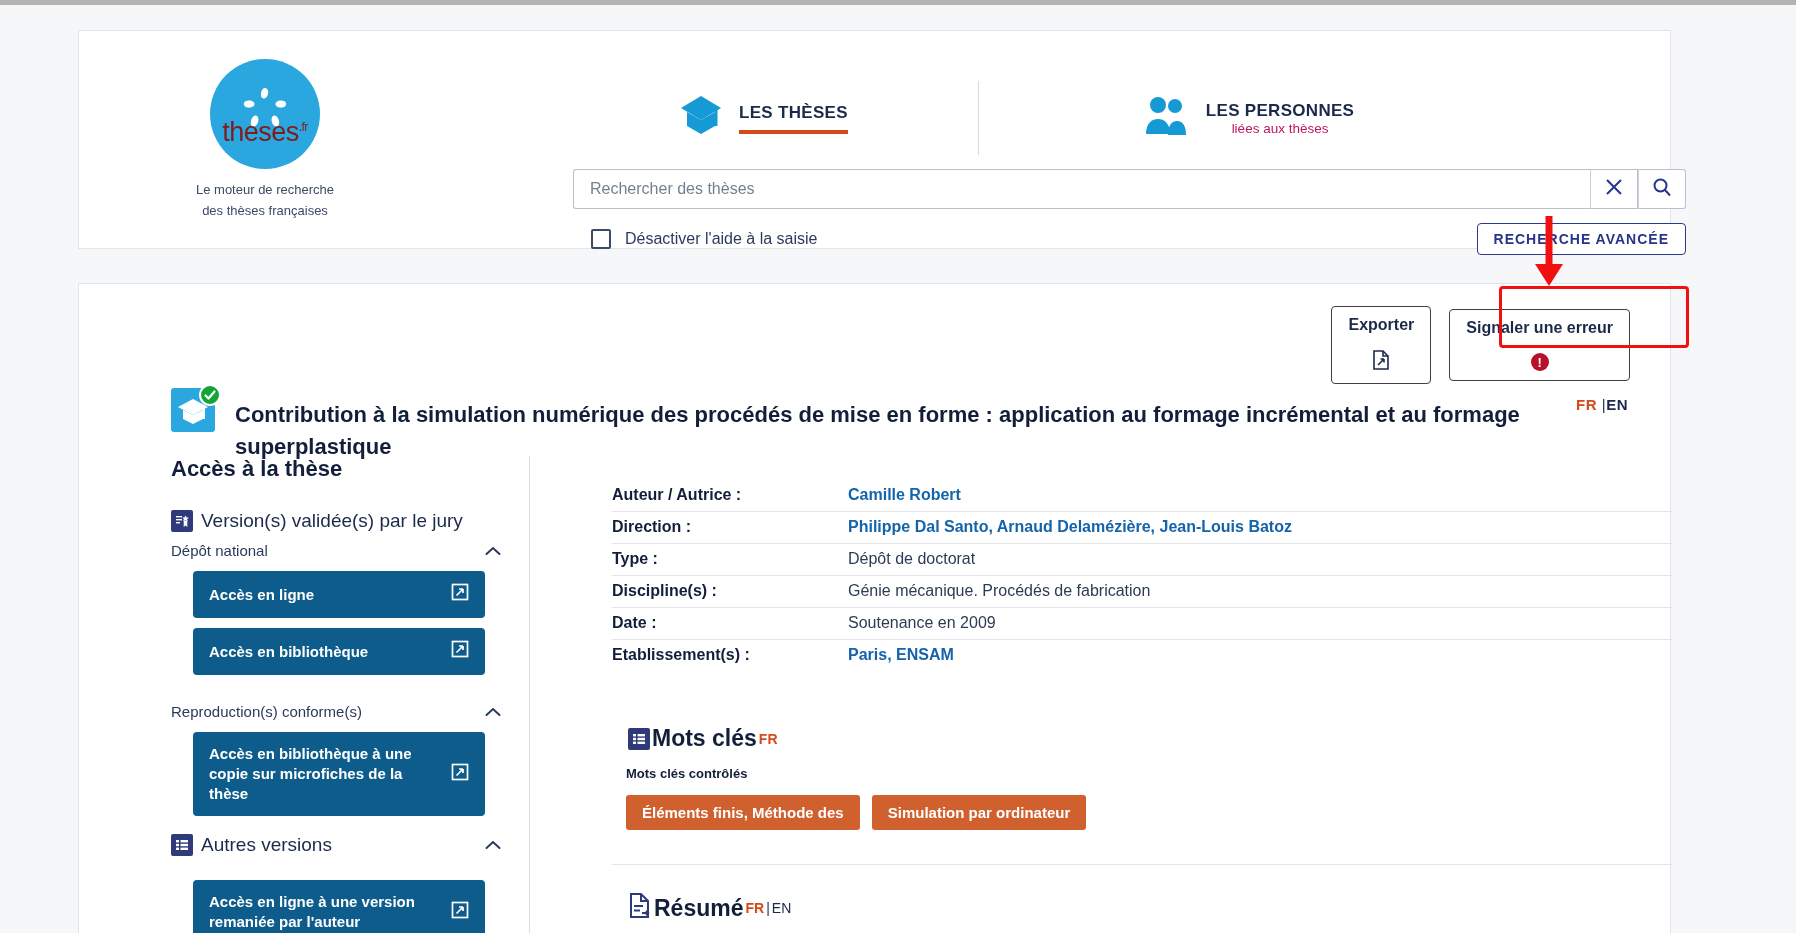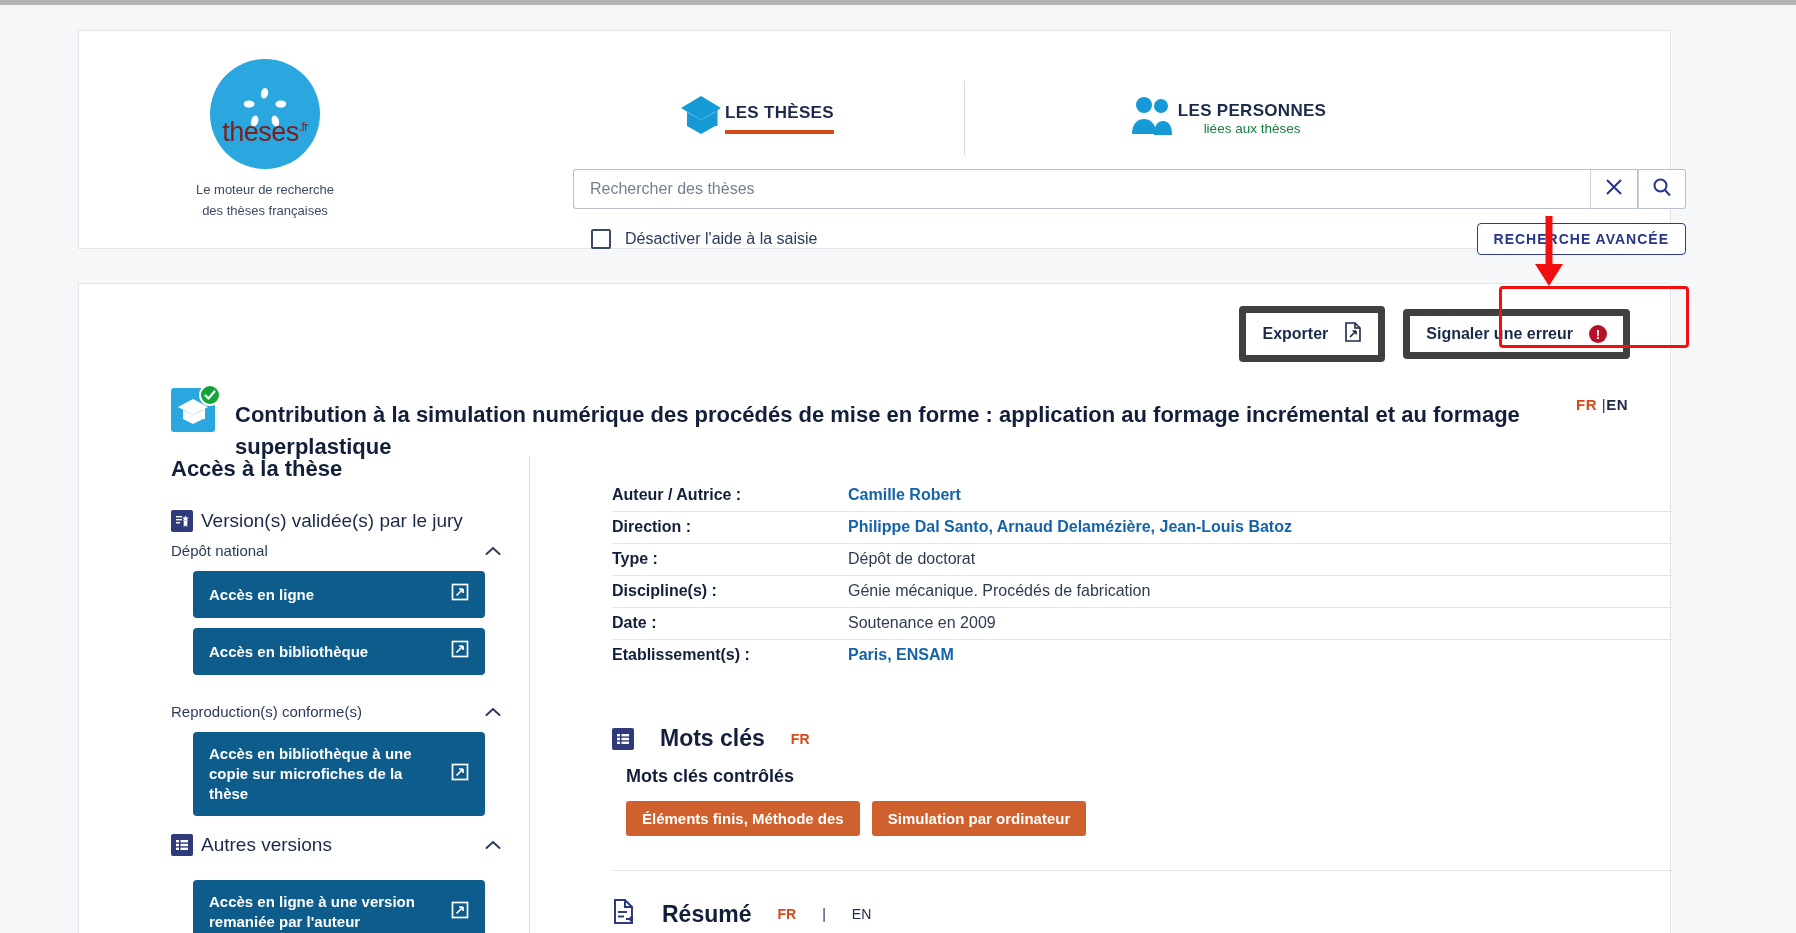--- a/index.html
+++ b/index.html
@@ -58,33 +58,33 @@
     margin-top: 10px;
     font-size: 13px; line-height: 21px;
     color: #3b4a66;
   }
 
   .nav-tabs {
     position: absolute; left: 600px; top: 50px;
     display: flex; align-items: center;
   }
   .nav-tab {
-    display: flex; align-items: center; gap: 0;
+    display: flex; align-items: center; gap: 14px;
     cursor: pointer;
   }
   .nav-tab .labels { display: flex; flex-direction: column; align-items: center; }
   .nav-tab .main-label {
     font-size: 17px; font-weight: bold; letter-spacing: 0.3px;
     color: #1b2a4a;
   }
   .nav-tab.active .main-label {
     border-bottom: 4px solid #d44a18;
     padding-bottom: 7px;
   }
-  .nav-tab .sub-label { font-size: 13.5px; color: #15803d; margin-top: 0; }
+  .nav-tab .sub-label { font-size: 13.5px; color: #be185d; margin-top: 0; }
   .nav-divider {
     width: 1px; height: 74px; background: #d7dae0;
     margin: 0 165px 0 130px;
   }
 
   .search-row {
     position: absolute; left: 494px; top: 138px;
     width: 1113px; height: 40px;
     display: flex;
   }
@@ -139,26 +139,27 @@
     background: #ffffff;
     border: 1px solid #e2e4e8;
   }
 
   .action-row {
     position: absolute; right: 40px; top: 22px;
     display: flex; align-items: center; gap: 18px;
   }
   .plain-btn {
     display: flex; align-items: center; gap: 16px;
-    border: 7px solid #404040; border-radius: 4px;
+    border: 1px solid #404040; border-radius: 4px;
     background: #fff; color: #1b2a4a;
     font-size: 16px; font-weight: bold;
     padding: 9px 16px;
     cursor: pointer;
     font-family: "Liberation Sans", sans-serif;
+    flex-direction: column;
   }
   .err-badge {
     width: 18px; height: 18px; border-radius: 50%;
     background: #b51129; color: #fff;
     font-size: 13px; font-weight: bold;
     display: flex; align-items: center; justify-content: center;
     line-height: 1;
   }
   .highlight-box {
     position: absolute;
@@ -250,29 +251,29 @@
     padding: 6px 0 7px 0;
     font-size: 16px;
     vertical-align: top;
   }
   .meta-label { width: 236px; font-weight: bold; color: #131f3a; }
   .meta-value { color: #2e3b52; }
   .meta-value.link { color: #1463ab; font-weight: bold; }
 
   
   .section-head {
-    display: flex; align-items: center; gap: 26px;
-    margin: 54px 0 14px 0;
+    display: flex; align-items: center; gap: 2px;
+    margin: 54px 0 14px 16px;
   }
   .section-head .h {
     font-size: 23px; font-weight: bold; color: #131f3a;
   }
   .section-head .lang { font-size: 14px; font-weight: bold; }
   .kw-sub {
-    font-size: 18px; font-weight: bold; color: #131f3a;
+    font-size: 13px; font-weight: bold; color: #131f3a;
     margin: 4px 0 14px 14px;
   }
   .kw-list { display: flex; gap: 12px; margin-left: 14px; }
   .kw-tag {
     background: #d1602f; color: #ffffff;
     font-size: 15px; font-weight: bold;
     padding: 9px 16px; border-radius: 3px;
     cursor: pointer;
   }
   .hr-sep {

